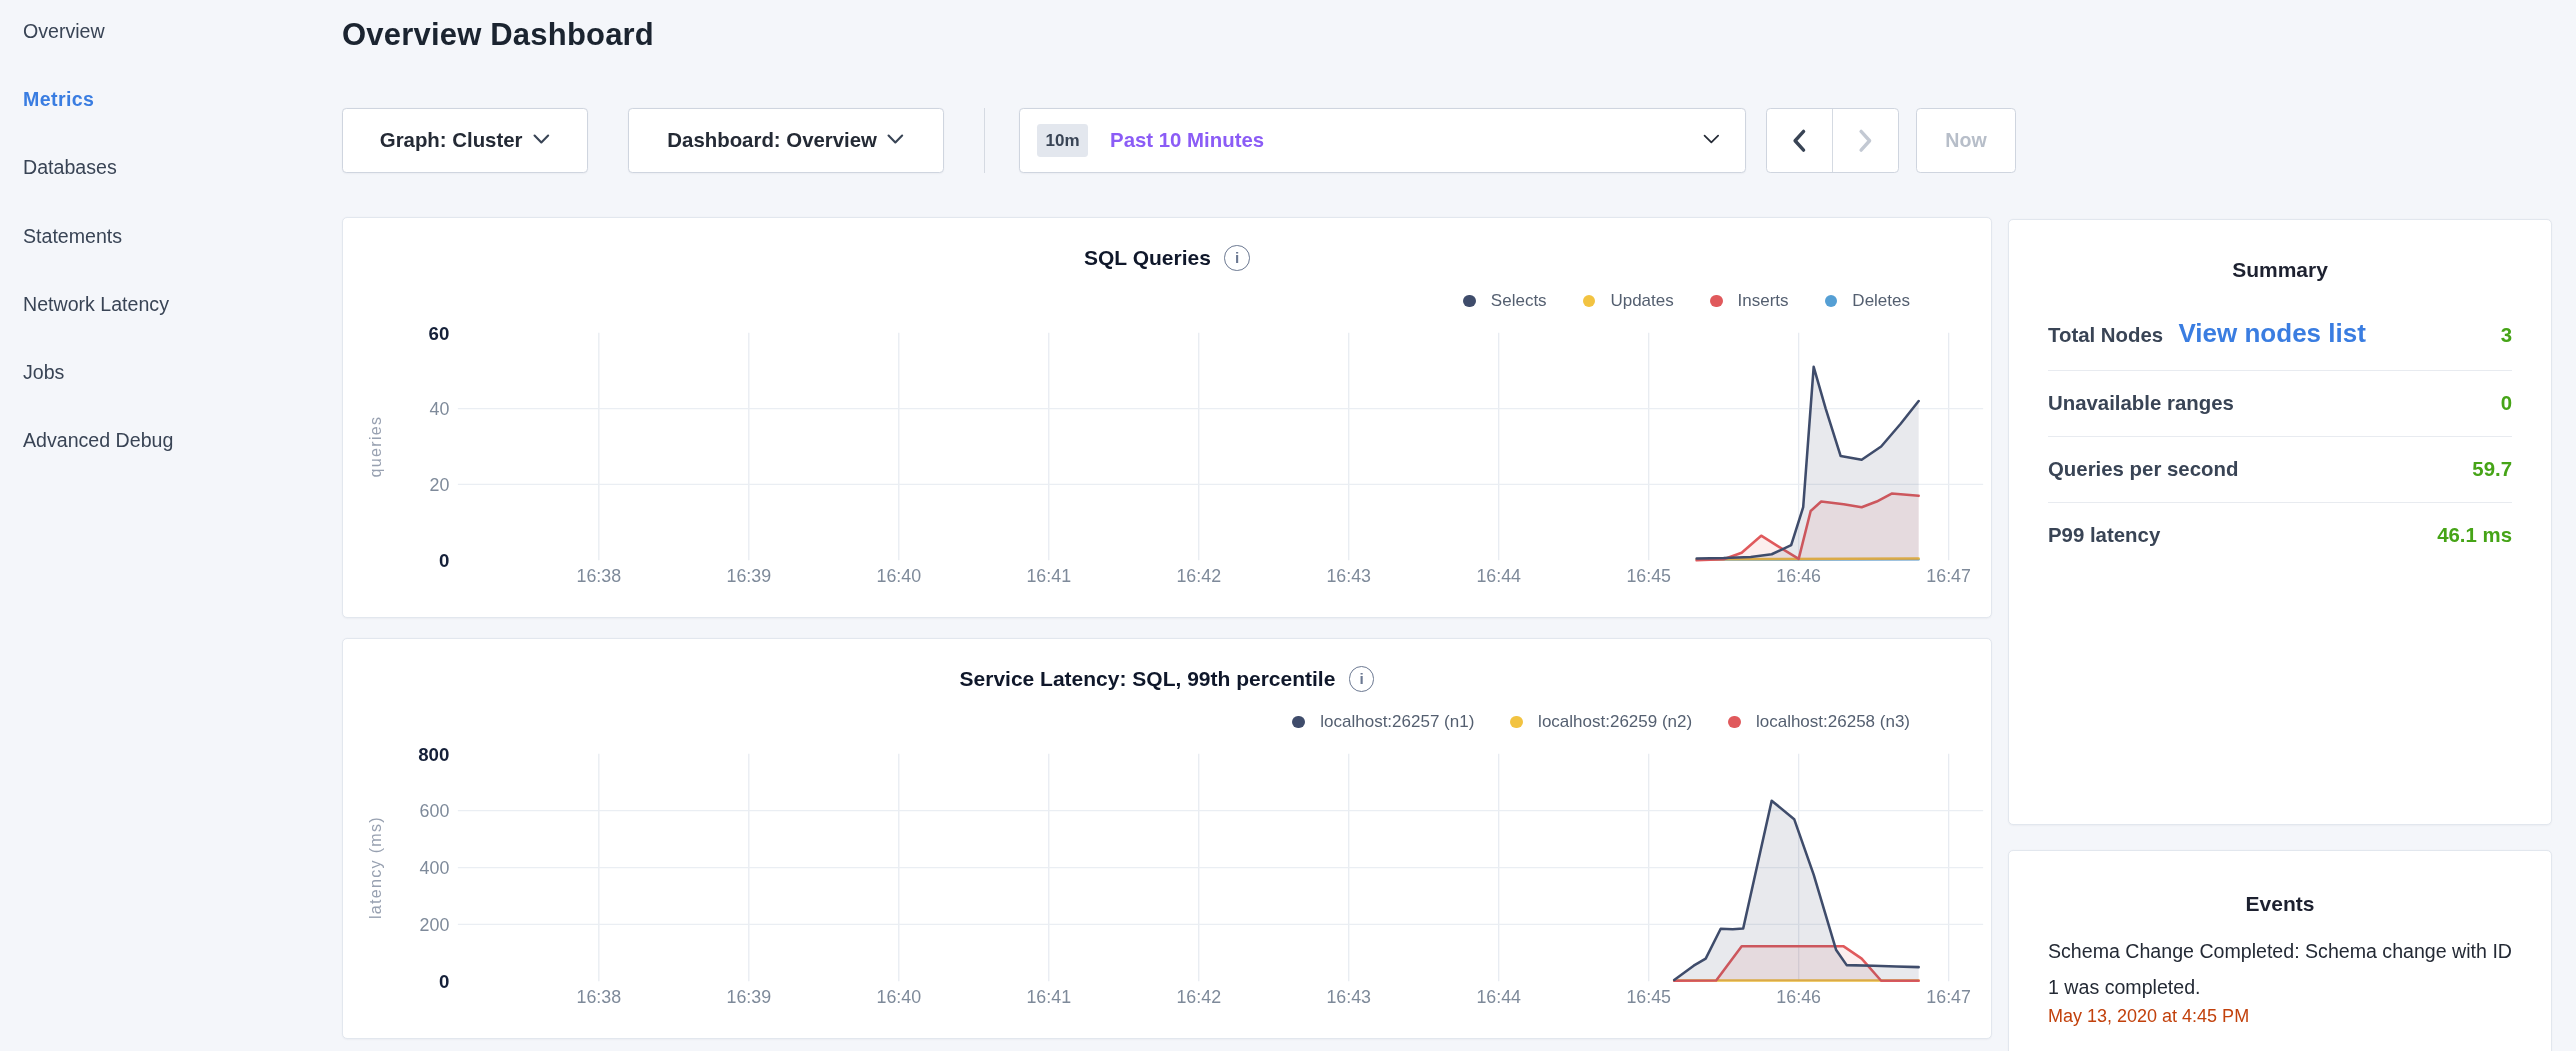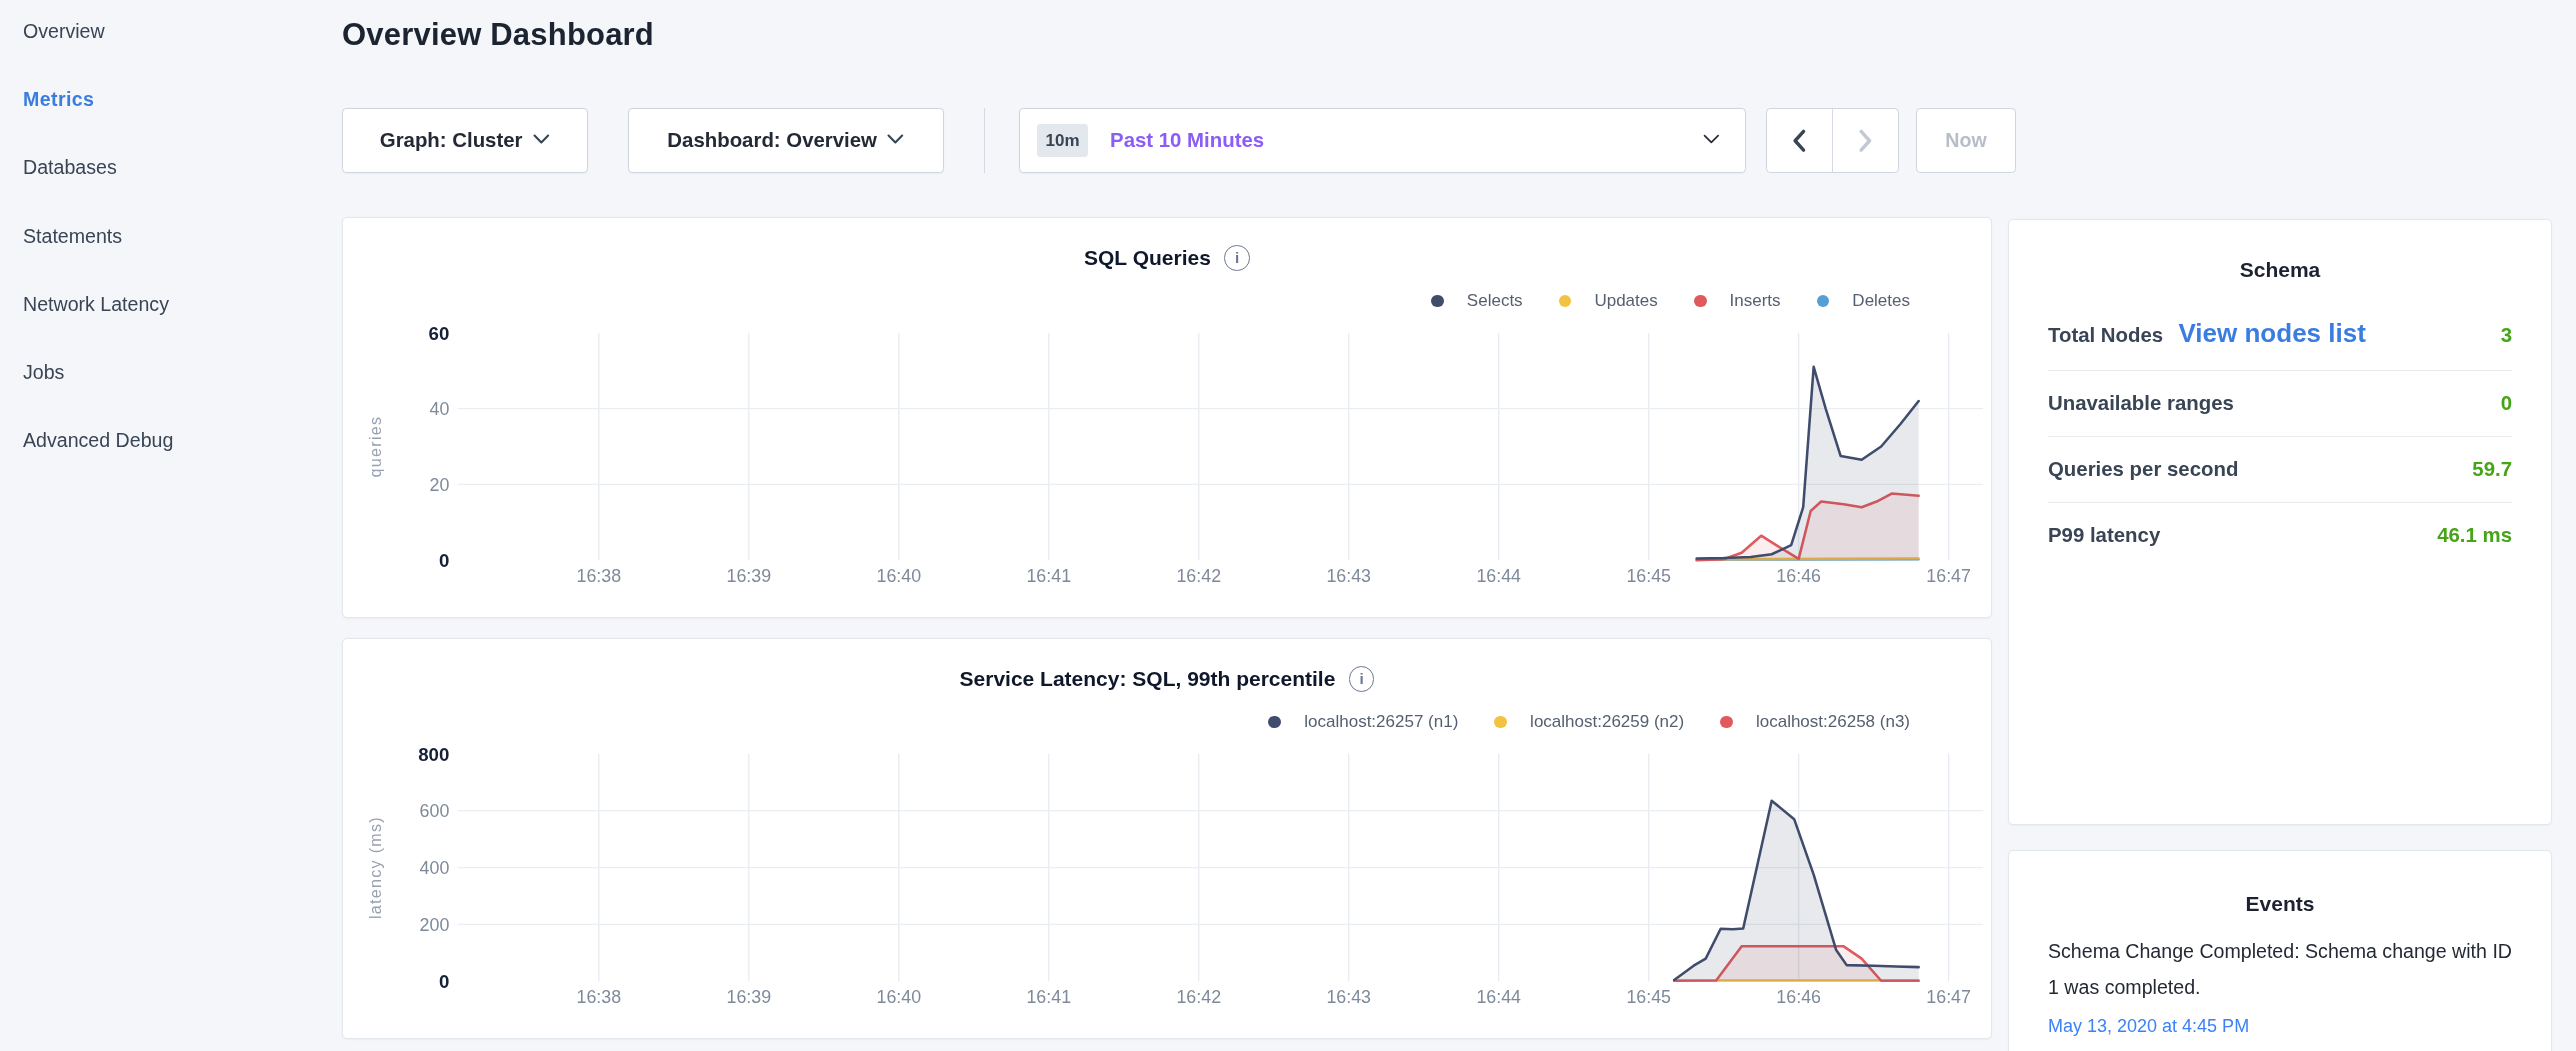--- a/index.html
+++ b/index.html
@@ -65,21 +65,21 @@
   }
   .chart-title{font-size:21px;font-weight:bold;color:#0f172a;}
   .info-icon{
     width:25.5px;height:25.5px;border:1.7px solid #6b7891;border-radius:50%;
     color:#6b7891;font-size:15.3px;font-weight:bold;display:flex;align-items:center;
     justify-content:center;cursor:pointer;box-sizing:border-box;
   }
   .legend{
     position:absolute;right:81px;top:73px;display:flex;gap:36px;align-items:center;
   }
-  .legend-item{display:flex;align-items:center;gap:23px;cursor:pointer;justify-content:center;}
+  .legend-item{display:flex;align-items:center;gap:15px;cursor:pointer;justify-content:center;}
   .legend-dot{width:12.8px;height:12.8px;border-radius:50%;}
   .legend-label{font-size:17px;color:#545f70;}
   .chart-svg{position:absolute;left:0;top:102px;}
   .vgrid{stroke:#e7ebf1;stroke-width:1.5;}
   .hgrid{stroke:#eaeef3;stroke-width:1.5;}
   .xlab{fill:#7e8a9a;font-size:21px;text-anchor:middle;}
   .ylab{fill:#7e8a9a;font-size:21px;text-anchor:end;}
   .ylab-strong{fill:#152039;font-size:22px;font-weight:bold;text-anchor:end;}
   .axis-title{fill:#98a1b1;font-size:19px;letter-spacing:1.5px;text-anchor:middle;}
   
@@ -87,21 +87,21 @@
   .events-card{left:2008px;top:850px;width:544px;height:357px;padding:34px 39px;}
   .panel-title{font-size:21px;font-weight:bold;color:#1d2130;text-align:center;margin:6.8px 0 15.3px 0;}
   .summary-row{padding:21px 0;}
   .summary-row + .summary-row{border-top:0.9px solid #e8ebf0;}
   .summary-row-main{display:flex;align-items:baseline;}
   .summary-label{font-size:20.4px;font-weight:bold;color:#394455;}
   .summary-link{font-size:26px;font-weight:bold;color:#3a7de1;margin-left:15.3px;cursor:pointer;}
   .summary-value{font-size:20.4px;font-weight:bold;color:#46a417;margin-left:auto;white-space:nowrap;}
   .summary-desc{font-size:18px;color:#475265;line-height:1.65;margin-top:12px;}
   .event-msg{font-size:19.6px;color:#242a35;line-height:1.85;margin-top:17px;}
-  .event-time{font-size:18px;color:#3b82f6;margin-top:11px;}
+  .event-time{font-size:18px;color:#c2410c;margin-top:1px;}
 </style>
 </head>
 <body>
 
 <div class="sidebar">
   <div class="nav-item" style="top:20.4px">Overview</div>
   <div class="nav-item active" style="top:88px">Metrics</div>
   <div class="nav-item" style="top:156px">Databases</div>
   <div class="nav-item" style="top:225px">Statements</div>
   <div class="nav-item" style="top:293px">Network Latency</div>
@@ -267,21 +267,21 @@
       <text transform="translate(44,149) rotate(-90)" class="axis-title">latency (ms)</text>
       <polyline points="1566.2084562438552,281.995 1854.062930186824,281.995" fill="none" stroke="#f2c341" stroke-width="3" stroke-linejoin="round" stroke-linecap="round"></polyline>
       <polygon points="1566.2084562438552,282.33 1615.655850540807,281.995 1645.677482792527,241.79500000000002 1765.76401179941,241.79500000000002 1786.95575221239,256.2 1809.913470993117,282.33 1854.062930186824,282.33 1854.062930186824,283 1566.2084562438552,283" fill="rgba(224,89,92,0.10)"></polygon>
       <polyline points="1566.2084562438552,282.33 1615.655850540807,281.995 1645.677482792527,241.79500000000002 1765.76401179941,241.79500000000002 1786.95575221239,256.2 1809.913470993117,282.33 1854.062930186824,282.33" fill="none" stroke="#e0595c" stroke-width="3" stroke-linejoin="round" stroke-linecap="round"></polyline>
       <polygon points="1566.2084562438552,281.325 1589.166175024582,264.575 1603.2940019665693,256.2 1620.953785644051,221.025 1635.081612586038,221.695 1647.4434611602762,220.69 1680.9970501474932,70.275 1707.4867256637172,92.04999999999998 1730.4444444444453,157.375 1756.934119960669,246.15 1769.2959685349072,263.905 1801.0835791543761,264.575 1827.5732546706,265.58 1854.062930186824,266.25 1854.062930186824,283 1566.2084562438552,283" fill="rgba(63,76,107,0.12)"></polygon>
       <polyline points="1566.2084562438552,281.325 1589.166175024582,264.575 1603.2940019665693,256.2 1620.953785644051,221.025 1635.081612586038,221.695 1647.4434611602762,220.69 1680.9970501474932,70.275 1707.4867256637172,92.04999999999998 1730.4444444444453,157.375 1756.934119960669,246.15 1769.2959685349072,263.905 1801.0835791543761,264.575 1827.5732546706,265.58 1854.062930186824,266.25" fill="none" stroke="#3f4c6b" stroke-width="3" stroke-linejoin="round" stroke-linecap="round"></polyline>
     </svg>
 </div>
 
 <div class="card summary-card">
-  <div class="panel-title">Schema</div>
+  <div class="panel-title">Summary</div>
 
   <div class="summary-row">
     <div class="summary-row-main">
       <span class="summary-label">Total Nodes</span>
       <span class="summary-link">View nodes list</span>
       <span class="summary-value">3</span>
     </div>
   </div>
 
 

